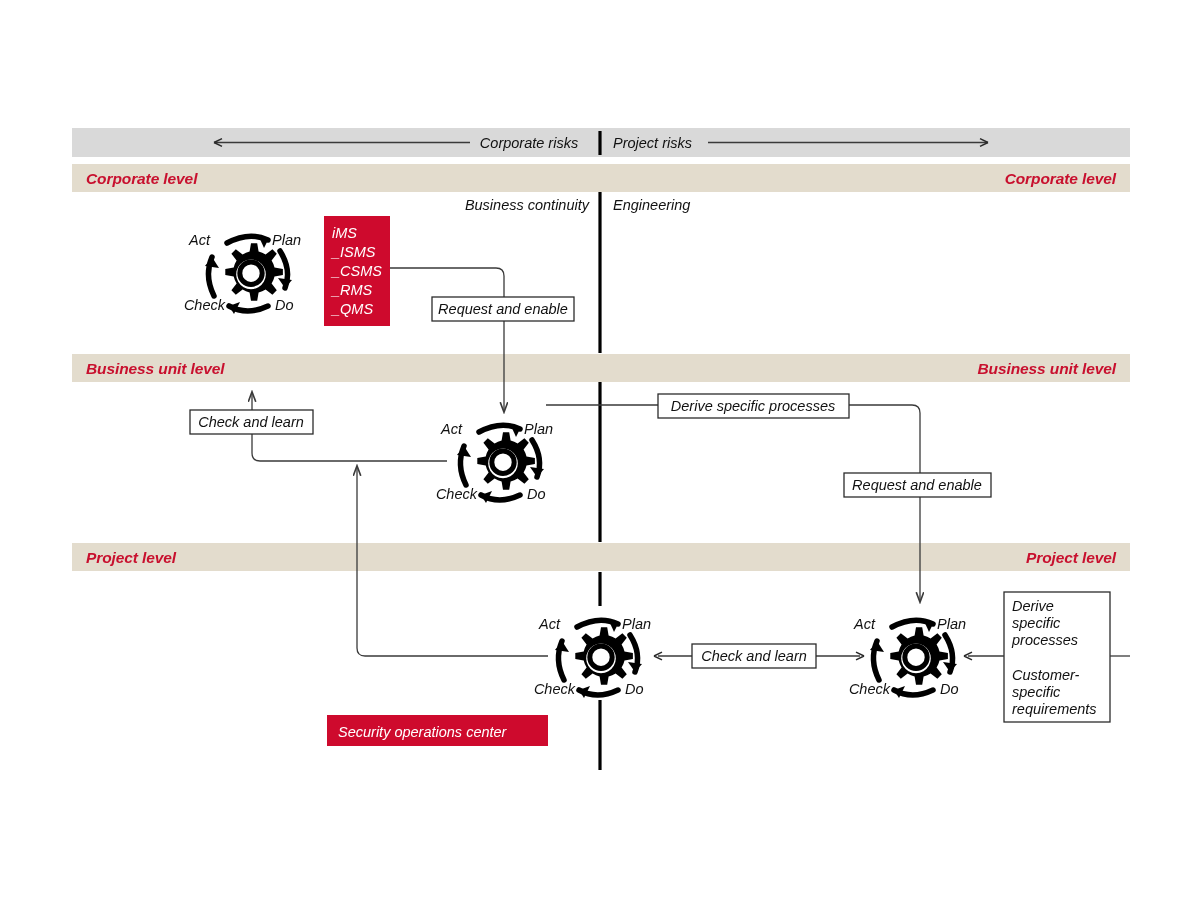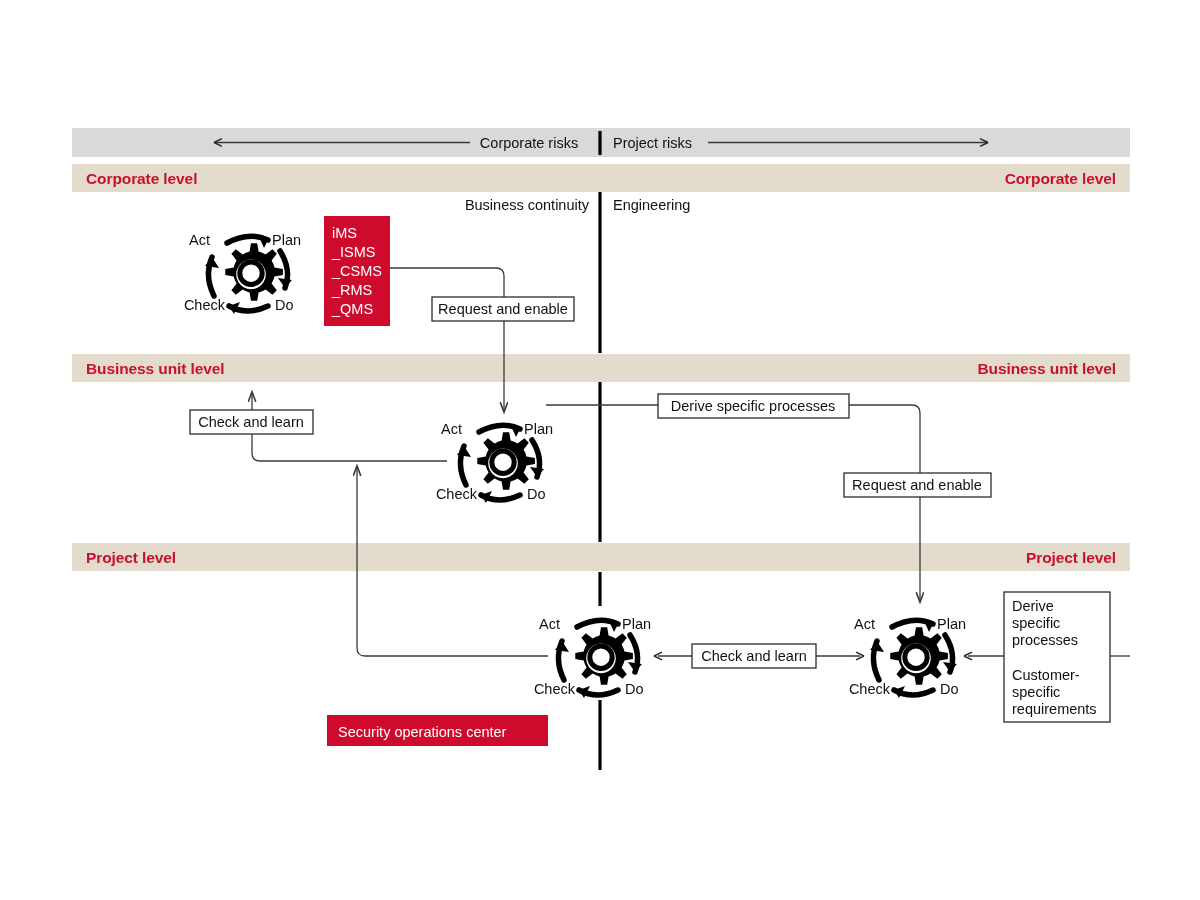--- a/index.html
+++ b/index.html
@@ -12,20 +12,21 @@
     height: 900px;
     font-family: "Liberation Sans", sans-serif;
     position: relative;
     overflow: hidden;
   }
   #stage {
     position: absolute;
     left: 0; top: 0;
     width: 1200px;
     height: 900px;
+    font-style: italic;
   }
   svg#diagram {
     position: absolute;
     left: 0; top: 0;
     width: 1200px;
     height: 900px;
   }
   .band-label {
     font-weight: bold;
     font-size: 15.5px;

